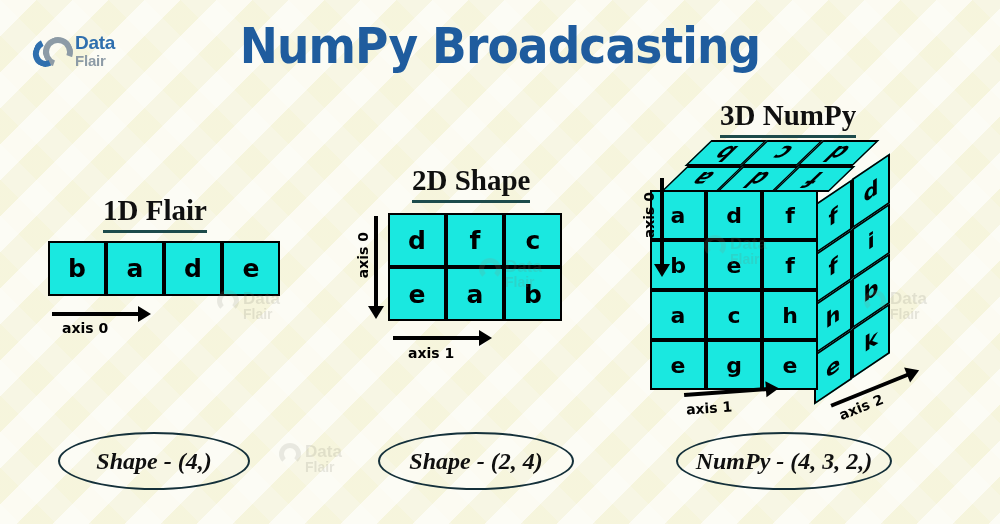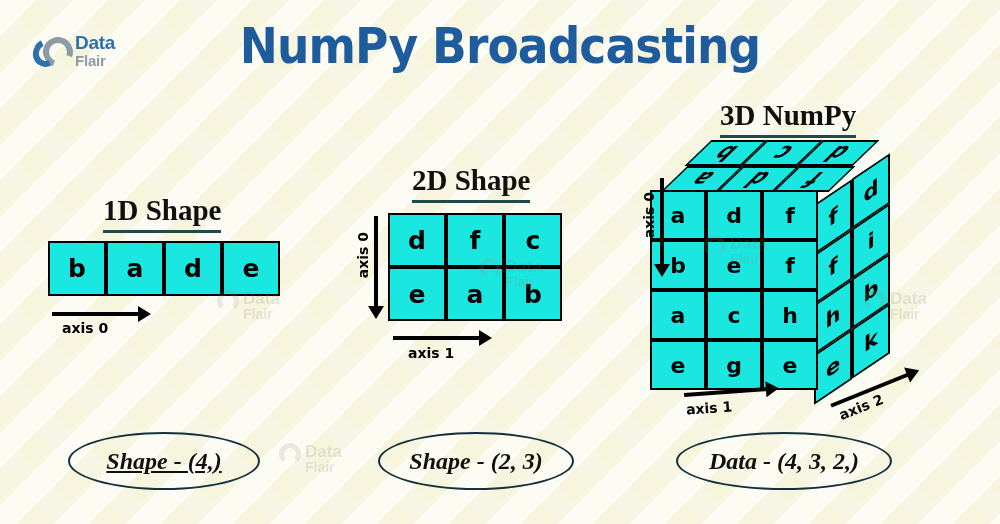--- a/index.html
+++ b/index.html
@@ -112,52 +112,52 @@
     <div class="swoosh"></div>
   </div>
   <div class="txt">
     <div class="t1">Data</div>
     <div class="t2">Flair</div>
   </div>
 </div>
 
 <div id="title">NumPy Broadcasting</div>
 
-<div class="heading" style="left:103px; top:194px;">1D Shape</div>
+<div class="heading" style="left:103px; top:194px;">1D Flair</div>
 
 <div>
   <div class="cell" style="left:48px; top:241px; width:58px; height:55px;">b</div>
   <div class="cell" style="left:106px; top:241px; width:58px; height:55px;">a</div>
   <div class="cell" style="left:164px; top:241px; width:58px; height:55px;">d</div>
   <div class="cell" style="left:222px; top:241px; width:58px; height:55px;">e</div>
 </div>
 
 <div class="arrow-h" style="left:52px; top:312px; width:88px;"></div>
 <div class="axlabel" style="left:62px; top:320px;">axis 0</div>
 
-<div class="shape" style="left:68px; top:432px; width:192px; height:58px;text-decoration:underline;">Shape - (4,)</div>
+<div class="shape" style="left:58px; top:432px; width:192px; height:58px;">Shape - (4,)</div>
 
 <div class="heading" style="left:412px; top:164px;">2D Shape</div>
 
 <div>
   <div class="cell" style="left:388px; top:213px; width:58px; height:54px;">d</div>
   <div class="cell" style="left:446px; top:213px; width:58px; height:54px;">f</div>
   <div class="cell" style="left:504px; top:213px; width:58px; height:54px;">c</div>
   <div class="cell" style="left:388px; top:267px; width:58px; height:54px;">e</div>
   <div class="cell" style="left:446px; top:267px; width:58px; height:54px;">a</div>
   <div class="cell" style="left:504px; top:267px; width:58px; height:54px;">b</div>
 </div>
 
 <div class="arrow-v" style="left:374px; top:216px; height:92px;"></div>
 <div class="axlabel rot180" style="left:355px; top:232px;">axis 0</div>
 
 <div class="arrow-h" style="left:393px; top:336px; width:88px;"></div>
 <div class="axlabel" style="left:408px; top:345px;">axis 1</div>
 
-<div class="shape" style="left:378px; top:432px; width:196px; height:58px;">Shape - (2, 3)</div>
+<div class="shape" style="left:378px; top:432px; width:196px; height:58px;">Shape - (2, 4)</div>
 
 <div class="heading" style="left:720px; top:99px;">3D NumPy</div>
 
 <div id="cube">
 
   <div class="face" style="left:0px; top:0px; width:230px; height:52px;">
 
     <div class="top-cell skew-top" style="left:48px; top:0px; width:56px; height:26px;">
       <span>b</span>
       </div>
@@ -214,21 +214,21 @@
 
 <div class="arrow-v" style="left:660px; top:178px; height:88px;"></div>
 <div class="axlabel rot180" style="left:641px; top:192px;">axis 0</div>
 
 <div class="arrow-h" style="left:684px; top:390px; width:84px; transform:rotate(-4deg);"></div>
 <div class="axlabel" style="left:686px; top:400px; transform:rotate(-4deg);">axis 1</div>
 
 <div class="arrow-h" style="left:828px; top:388px; width:84px; transform:rotate(-22deg);"></div>
 <div class="axlabel" style="left:838px; top:399px; transform:rotate(-22deg);">axis 2</div>
 
-<div class="shape" style="left:676px; top:432px; width:216px; height:58px;">Data - (4, 3, 2,)</div>
+<div class="shape" style="left:676px; top:432px; width:216px; height:58px;">NumPy - (4, 3, 2,)</div>
 
 <div class="wm" style="left:243px; top:290px;">
   <div class="wring"></div>
   <div class="w1">Data</div>
   <div class="w2">Flair</div>
 </div>
 <div class="wm" style="left:505px; top:258px;">
   <div class="wring"></div>
   <div class="w1">Data</div>
   <div class="w2">Flair</div>

